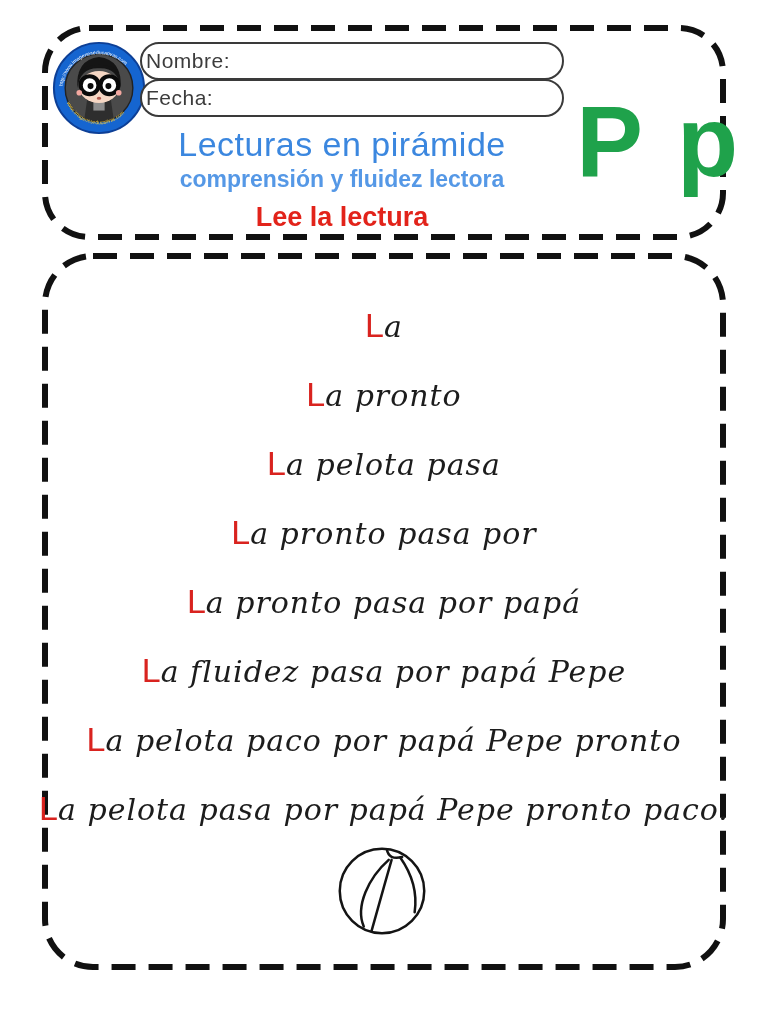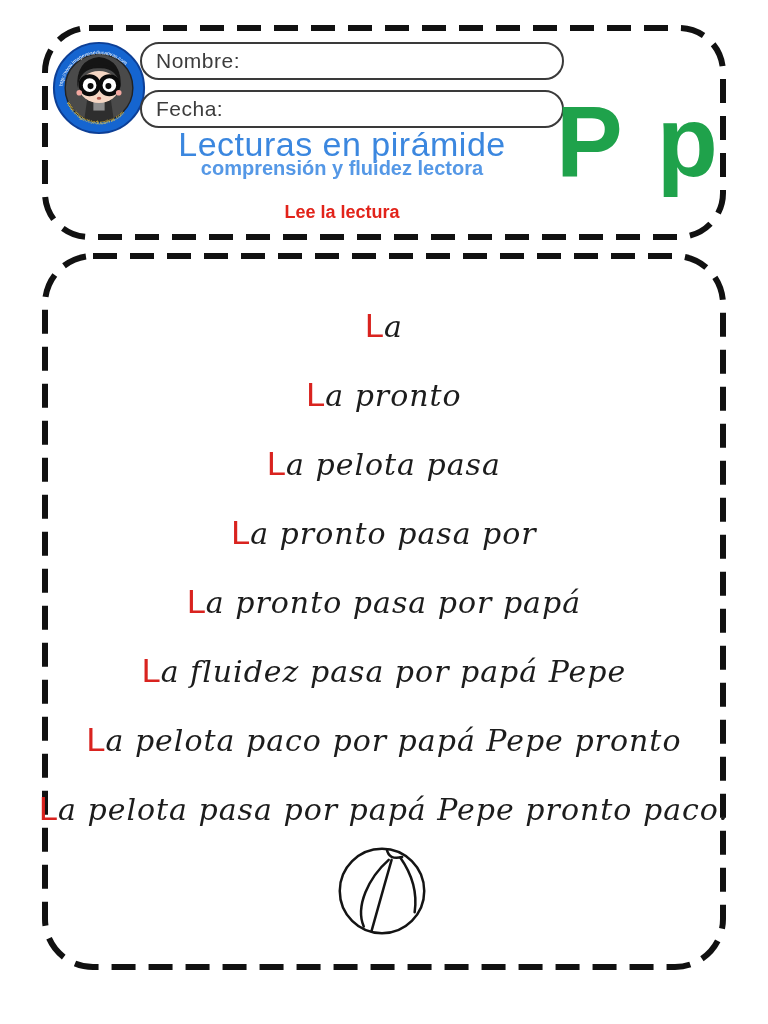--- a/index.html
+++ b/index.html
@@ -9,32 +9,32 @@
   
   .card { position:absolute; }
   .card-border { position:absolute; left:0; top:0; pointer-events:none; }
 
   .header-card { left:42px; top:25px; width:684px; height:215px; }
   .main-card   { left:42px; top:253px; width:684px; height:717px; }
 
   
   .logo { position:absolute; left:10px; top:16px; width:94px; height:94px; }
 
-  .pill { position:absolute; left:98px; width:424px; height:38px; border:2.5px solid #3a3a3a; border-radius:19px; display:flex; align-items:center; padding-left:14px; background:#fff; }
+  .pill { position:absolute; left:98px; width:424px; height:38px; border:2.5px solid #3a3a3a; border-radius:19px; display:flex; align-items:center; padding-left:4px; background:#fff; }
   .pill-name { top:17px; }
-  .pill-date { top:65px; }
+  .pill-date { top:54px; }
   .pill-label { font-size:21px; color:#3c3c3c; letter-spacing:0.5px; }
   .pill input { border:none; outline:none; flex:1; height:80%; font-size:20px; background:transparent; margin-right:16px; }
 
   .title-block { position:absolute; left:58px; top:0; width:484px; text-align:center; }
   .ws-title { position:absolute; left:0; width:100%; top:100px; font-size:34px; font-weight:normal; letter-spacing:0.5px; }
-  .ws-subtitle { position:absolute; left:0; width:100%; top:132px; font-size:20px; font-weight:bold;text-align:center; }
-  .ws-instruction { position:absolute; left:0; width:100%; top:177px; font-size:18px; font-weight:bold; }
+  .ws-subtitle { position:absolute; left:0; width:100%; top:141px; font-size:23px; font-weight:bold;text-align:center; }
+  .ws-instruction { position:absolute; left:0; width:100%; top:177px; font-size:27px; font-weight:bold; }
 
-  .letters { position:absolute; left:505px; top:66px; width:180px; text-align:center; font-weight:bold; line-height:1; }
+  .letters { position:absolute; left:516px; top:66px; width:180px; text-align:right; font-weight:bold; line-height:1; }
   .letter-big { font-size:100px; letter-spacing:0; }
   .letter-gap { display:inline-block; width:34px; }
 
   
   .pyramid { position:absolute; left:0; top:55px; width:100%; display:flex; flex-direction:column; align-items:center; gap:34px; }
   .pyr-line { height:35px; display:flex; align-items:baseline; white-space:nowrap; }
   .pyr-initial { font-family:"Liberation Sans", sans-serif; font-size:34px; line-height:1; }
   .pyr-rest { font-family:"DejaVu Serif", serif; font-style:italic; font-size:30px; color:#1c1c1c; letter-spacing:1px; }
 
   .ball { position:absolute; left:292px; top:592px; width:96px; height:96px; }

